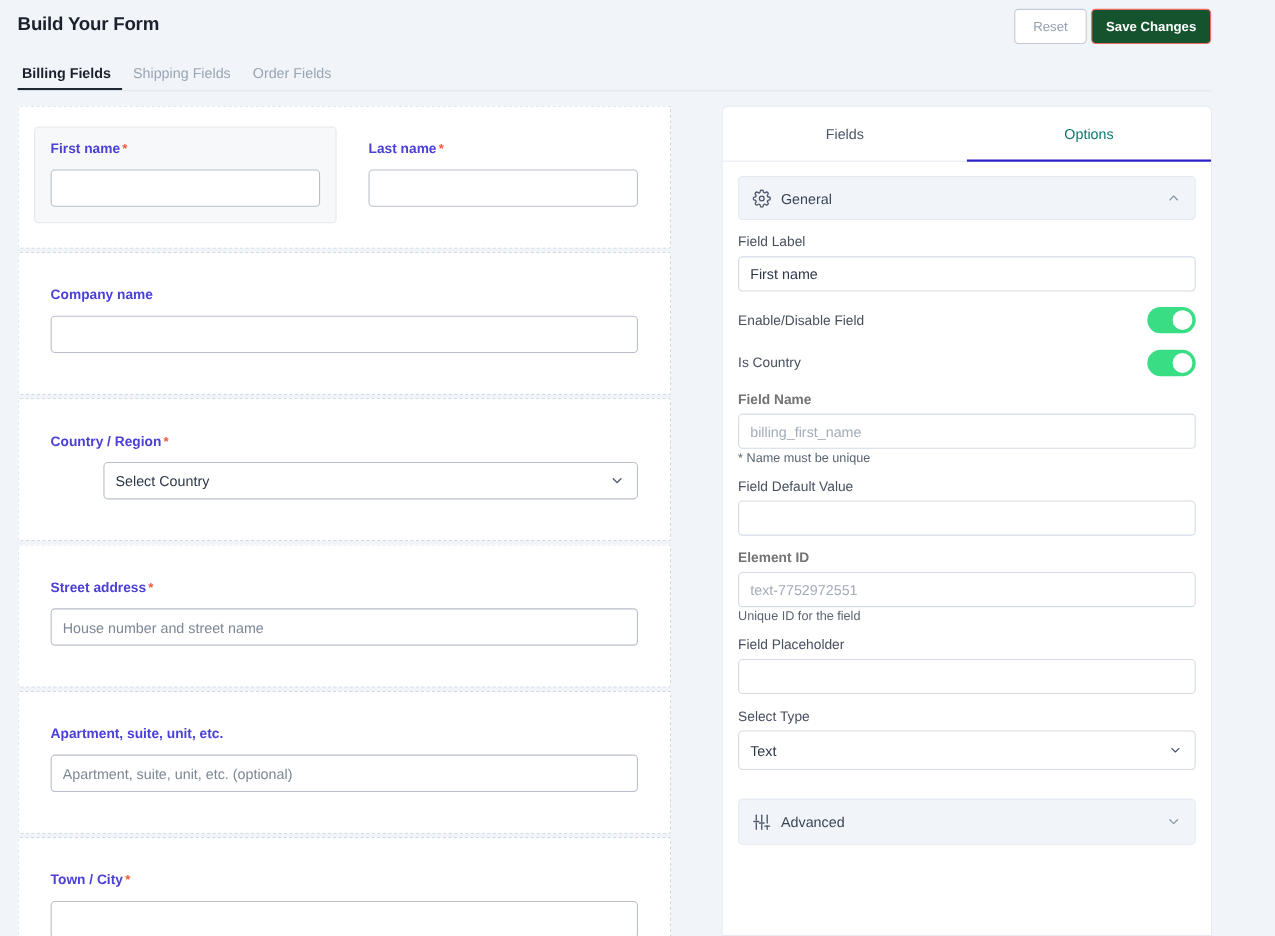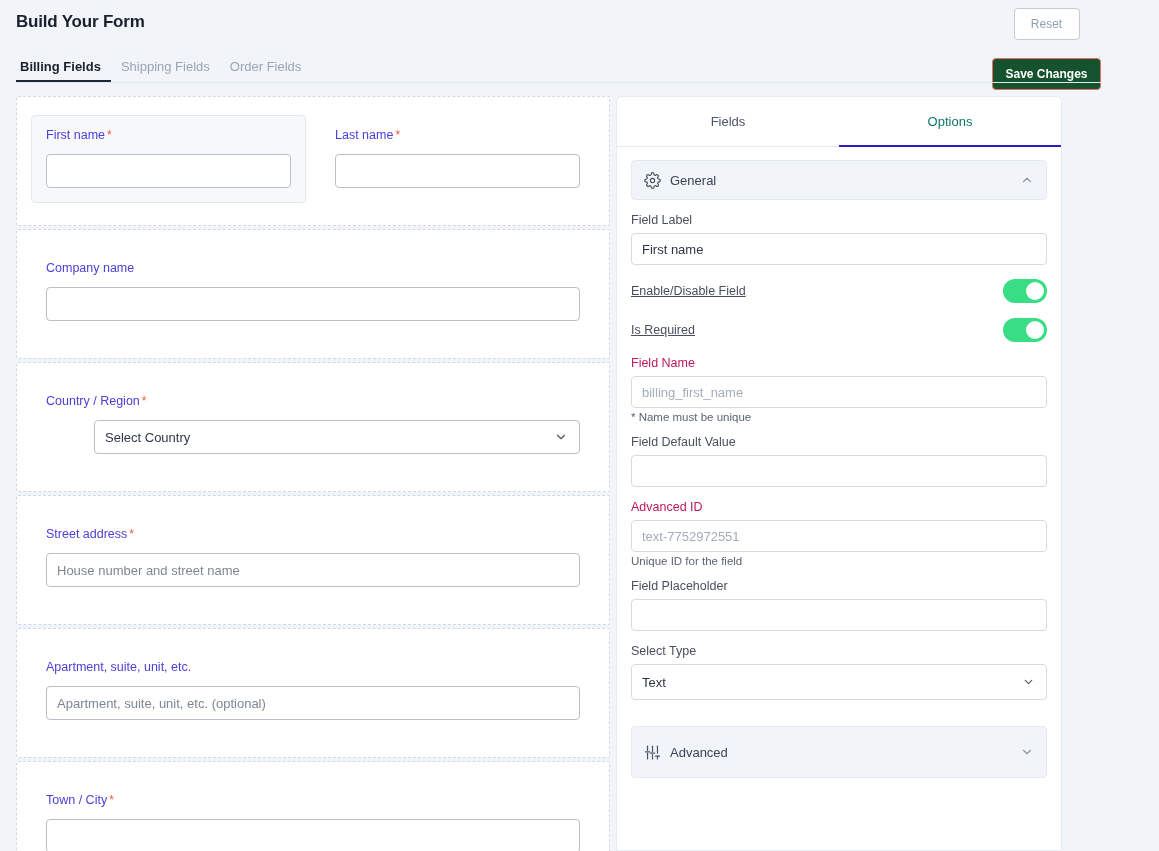--- a/index.html
+++ b/index.html
@@ -31,23 +31,22 @@
     font-size: 17px;
     font-weight: bold;
     color: #1a202c;
     letter-spacing: -0.2px;
   }
   .header-actions {
     position: absolute;
     right: 58px;
     top: 8px;
     display: flex;
-    gap: 18px;
-    align-items: center;
-    flex-direction: column;
+    gap: 4px;
+    align-items: center;
   }
   .btn {
     font-family: "Liberation Sans", sans-serif;
     font-size: 12px;
     border-radius: 4px;
     cursor: pointer;
     height: 32px;
     display: flex;
     align-items: center;
     justify-content: center;
@@ -146,20 +145,21 @@
   .field-cell.selected {
     background: #f7f8fa;
     border: 1px solid #e3e7ec;
   }
   .f-label {
     display: block;
     font-size: 12.5px;
     color: #4a3fd6;
     margin-bottom: 12px;
     white-space: nowrap;
+    font-weight: bold;
   }
   .req-star {
     color: #f2583e;
     font-size: 12px;
     margin-left: 2px;
   }
   .f-input {
     display: block;
     width: 100%;
     height: 34px;
@@ -180,21 +180,21 @@
     top: 50%;
     transform: translateY(-50%);
     pointer-events: none;
     color: #4a5568;
     line-height: 0;
   }
 
   
   .options-panel {
     position: absolute;
-    left: 616px;
+    left: 656px;
     top: 0;
     width: 446px;
     height: 755px;
     background: #ffffff;
     border: 1px solid #e6ebf1;
     border-radius: 6px 6px 0 0;
     overflow: hidden;
   }
   .panel-tabs {
     display: flex;
@@ -251,21 +251,21 @@
     flex: 1;
   }
   .accordion .acc-chev { color: #8b97a6; line-height: 0; }
 
   .opt-label {
     display: block;
     font-size: 12.5px;
     color: #48505e;
     margin-bottom: 6px;
   }
-  .opt-label.strong { font-weight: normal; color: #be185d; }
+  .opt-label.strong { font-weight: bold; color: #737373; }
   .opt-input {
     display: block;
     width: 100%;
     height: 32px;
     border: 1px solid #d5dbe3;
     border-radius: 4px;
     background: #ffffff;
     font-family: "Liberation Sans", sans-serif;
     font-size: 13px;
     padding: 0 10px;
@@ -281,21 +281,21 @@
     margin-bottom: 12px;
     display: block;
   }
   .toggle-row {
     display: flex;
     align-items: center;
     justify-content: space-between;
     margin-bottom: 13px;
     height: 26px;
   }
-  .toggle-row .tg-label { font-size: 12.5px; color: #48505e; text-decoration: underline; }
+  .toggle-row .tg-label { font-size: 12.5px; color: #48505e; }
   .switch {
     width: 44px;
     height: 24px;
     border-radius: 12px;
     background: #39dd84;
     position: relative;
     cursor: pointer;
     flex: none;
   }
   .switch .knob {
@@ -311,21 +311,21 @@
   .opt-select-wrap .opt-input { margin-bottom: 0; height: 36px; }
   .opt-select-wrap .chev {
     position: absolute;
     right: 12px;
     top: 50%;
     transform: translateY(-50%);
     pointer-events: none;
     color: #4a5568;
     line-height: 0;
   }
-  .accordion.advanced { margin-bottom: 0; height: 52px; }
+  .accordion.advanced { margin-bottom: 0; height: 42px; }
 </style>
 </head>
 <body>
 
 <div class="header">
   <div class="page-title">Build Your Form</div>
   <div class="header-actions">
     <button class="btn btn-reset">Reset</button>
     <button class="btn btn-save">Save Changes</button>
   </div>
@@ -425,34 +425,34 @@
       <input class="opt-input" type="text" value="First name" style="">
 
       <div class="toggle-row">
         <span class="tg-label">Enable/Disable Field</span>
         <div class="switch">
             <span class="knob"></span>
           </div>
       </div>
 
       <div class="toggle-row">
-        <span class="tg-label">Is Required</span>
+        <span class="tg-label">Is Country</span>
         <div class="switch">
             <span class="knob"></span>
           </div>
       </div>
 
       <label class="opt-label strong">Field Name</label>
       <input class="opt-input tight" type="text" placeholder="billing_first_name" style="">
       <span class="opt-hint">* Name must be unique</span>
 
       <label class="opt-label">Field Default Value</label>
       <input class="opt-input" type="text" placeholder="" style="">
 
-      <label class="opt-label strong">Advanced ID</label>
+      <label class="opt-label strong">Element ID</label>
       <input class="opt-input tight" type="text" placeholder="text-7752972551" style="">
       <span class="opt-hint">Unique ID for the field</span>
 
       <label class="opt-label">Field Placeholder</label>
       <input class="opt-input" type="text" placeholder="" style="">
 
       <label class="opt-label">Select Type</label>
       <div class="opt-select-wrap">
         <input class="opt-input" type="text" readonly="" value="Text" style="">
         <span class="chev">

